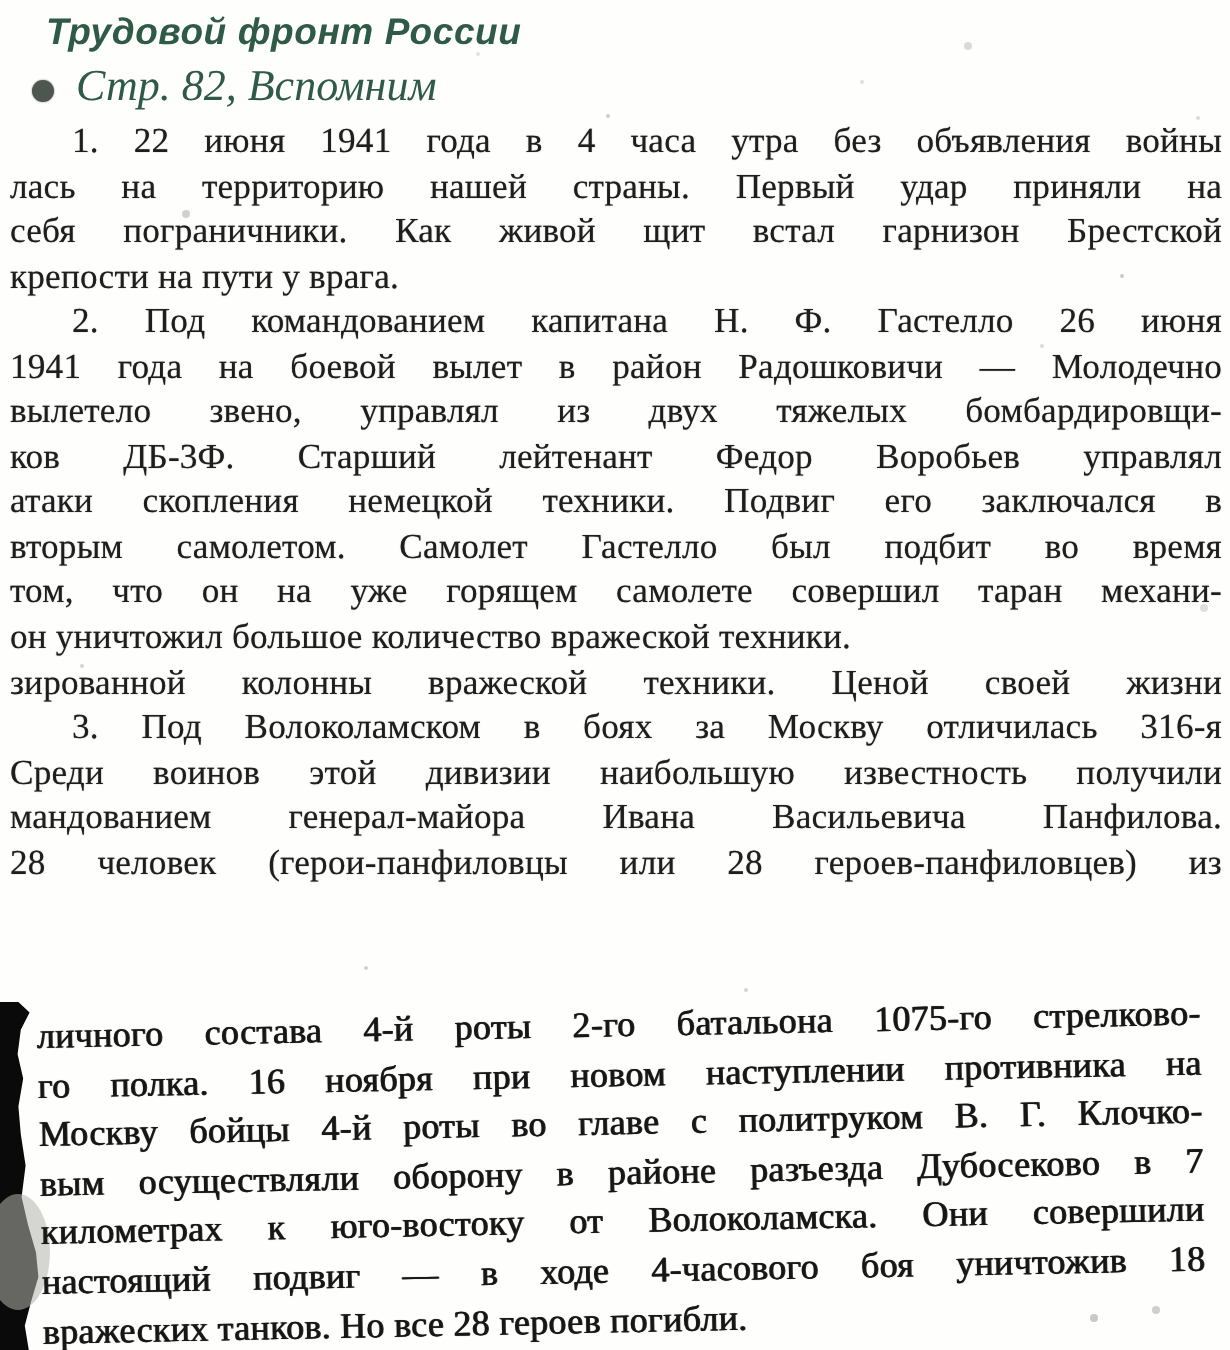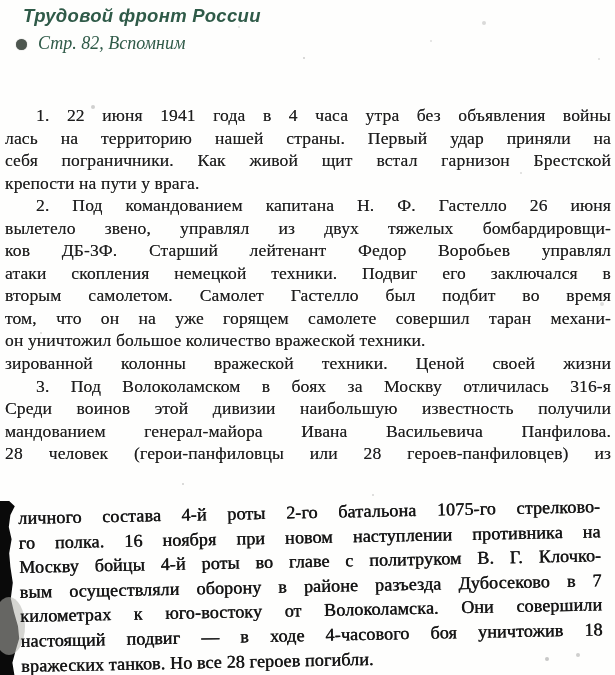--- a/index.html
+++ b/index.html
@@ -15,40 +15,39 @@
   .doc-title{
     position:absolute;left:23px;top:5px;margin:0;
     font-family:"Liberation Sans",sans-serif;
     font-style:italic;font-weight:700;font-size:18.5px;line-height:22px;
     letter-spacing:.3px;
     color:var(--header-green,#2f5a48);
     z-index:3;
   }
   .subheader{
     position:absolute;left:16px;top:32px;height:22px;
-    font-style:italic;font-size:18px;line-height:22px;
+    font-style:italic;font-size:22px;line-height:22px;
     color:var(--header-green,#2f5a48);
     z-index:3;white-space:nowrap;
   }
   .bullet{
     display:inline-block;width:11px;height:11px;border-radius:50%;
     background:var(--bullet,#4d564f);
     margin-right:11px;vertical-align:-1px;
     box-shadow:0 0 1px rgba(0,0,0,.5);
   }
 
   
   .top-text{
     position:absolute;left:5px;top:59px;width:606px;
     font-size:17.6px;line-height:22.55px;
     color:var(--body-text,#1e1e1e);
     letter-spacing:.1px;
     text-shadow:0 0 .5px rgba(25,25,25,.65);
     z-index:3;
-    margin-top:45px;
   }
   .para{margin:0;}
   .tline{
     text-align:justify;
     -moz-text-align-last:justify;
     text-align-last:justify;
     white-space:nowrap; 
   }
   .tline.last{text-align-last:left;}
   .tline.indent{padding-left:31px;}
@@ -114,20 +113,21 @@
 
   <div class="top-text">
     <div class="para">
         <div class="tline indent">1. 22 июня 1941 года в 4 часа утра без объявления войны</div>
         <div class="tline">лась на территорию нашей страны. Первый удар приняли на</div>
         <div class="tline">себя пограничники. Как живой щит встал гарнизон Брестской</div>
         <div class="tline last">крепости на пути у врага.</div>
       </div>
     <div class="para">
         <div class="tline indent">2. Под командованием капитана Н. Ф. Гастелло 26 июня</div>
+        <div class="tline">1941 года на боевой вылет в район Радошковичи — Молодечно</div>
         <div class="tline">вылетело звено, управлял из двух тяжелых бомбардировщи-</div>
         <div class="tline">ков ДБ-3Ф. Старший лейтенант Федор Воробьев управлял</div>
         <div class="tline">атаки скопления немецкой техники. Подвиг его заключался в</div>
         <div class="tline">вторым самолетом. Самолет Гастелло был подбит во время</div>
         <div class="tline">том, что он на уже горящем самолете совершил таран механи-</div>
         <div class="tline last">он уничтожил большое количество вражеской техники.</div>
         <div class="tline">зированной колонны вражеской техники. Ценой своей жизни</div>
       </div>
     <div class="para">
         <div class="tline indent">3. Под Волоколамском в боях за Москву отличилась 316-я</div>

